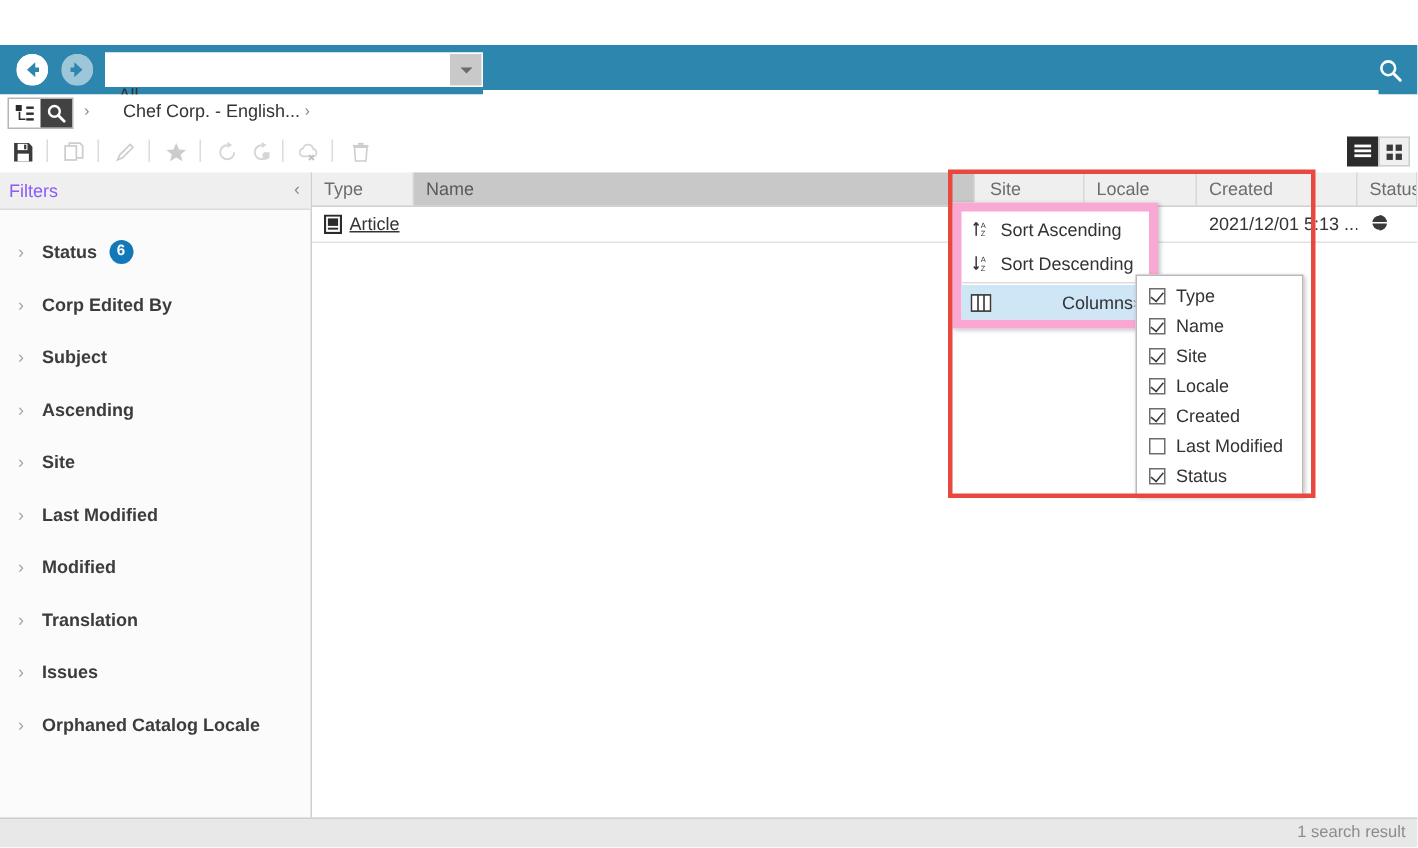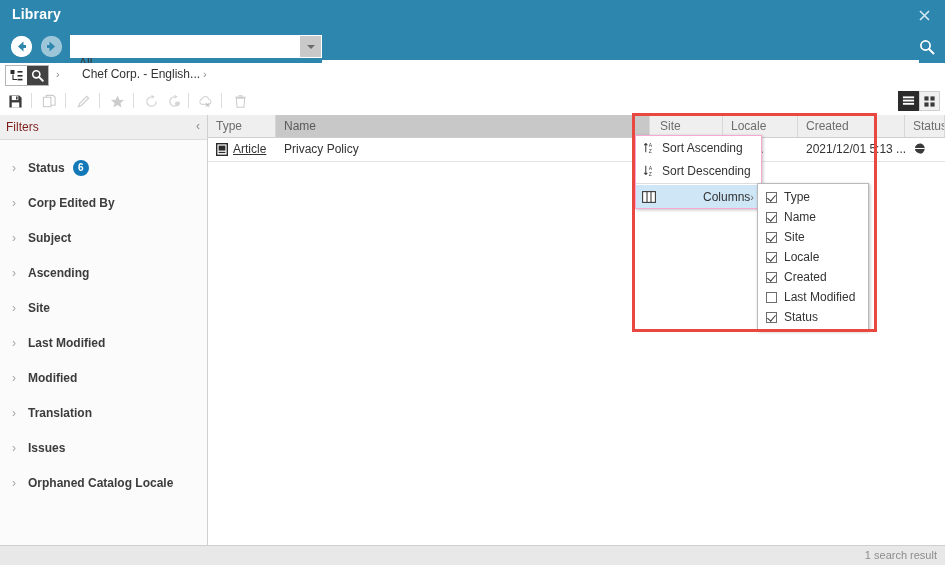--- a/index.html
+++ b/index.html
@@ -107,21 +107,21 @@
 
   
   .sidebar{
     position:absolute;left:0;top:115px;width:208px;height:430px;
     background:#fbfbfb;border-right:1px solid #cfcfcf;box-sizing:border-box;
   }
   .sidebar-head{
     position:relative;height:24px;background:#efefef;border-bottom:1px solid #dcdcdc;
   }
   .sidebar-head-title{
-    position:absolute;left:6px;top:5px;font-size:12px;color:#7f1d1d;
+    position:absolute;left:6px;top:5px;font-size:12px;color:#8b5cf6;
   }
   .sidebar-collapse{
     position:absolute;right:7px;top:4px;font-size:12px;color:#8a8a8a;cursor:pointer;
   }
   .filter-list{position:relative;padding-top:10px;}
   .filter-item{
     position:relative;height:35px;display:flex;align-items:center;cursor:pointer;
   }
   .filter-chevron{
     width:28px;text-align:center;font-size:12px;color:#a5a5a5;
@@ -164,21 +164,21 @@
     position:absolute;top:0;height:23px;line-height:23px;font-size:12px;color:#333;
     padding-left:8px;box-sizing:border-box;overflow:hidden;white-space:nowrap;
   }
   .type-icon{
     position:absolute;left:8px;top:5px;width:12px;height:13px;
   }
 
   
   .ctxmenu{
     position:absolute;left:635px;top:135px;width:125px;
-    background:#ffffff;border:1px solid #f9a8d4;
+    background:#ffffff;border:6px solid #f9a8d4;
     box-shadow:1px 1px 3px rgba(0,0,0,.25);z-index:40;
   }
   .ctx-item{
     position:relative;height:23px;display:flex;align-items:center;
     font-size:12px;color:#333;cursor:pointer;
   }
   .ctx-item.sel{background:#cfe6f7;gap:41px;}
   .ctx-icon{
     width:26px;display:flex;align-items:center;justify-content:center;
   }
@@ -221,28 +221,20 @@
   }
   .status-text{
     position:absolute;right:8px;top:3px;font-size:11px;color:#8c8c8c;
   }
 </style>
 </head>
 <body>
 
 <div class="app">
 
-  <div class="titlebar">
-    <div class="title-text">Library</div>
-    <div class="close-btn">
-      <svg width="11" height="11" viewBox="0 0 11 11">
-        <path d="M1 1 L10 10 M10 1 L1 10" stroke="#d7e9f2" stroke-width="1.6" fill="none"></path>
-      </svg>
-    </div>
-  </div>
 
   <div class="navbar">
     <div class="nav-arrow back">
       <svg width="21" height="21" viewBox="0 0 21 21">
         <circle cx="10.5" cy="10.5" r="10.5" fill="#ffffff"></circle>
         <path d="M12.5 5.5 L7 10.5 L12.5 15.5 Z" fill="#2d86ae"></path>
         <rect x="11" y="9" width="4" height="3" fill="#2d86ae"></rect>
       </svg>
     </div>
     <div class="nav-arrow fwd">
@@ -434,21 +426,20 @@
         <div class="gh-cell" style="left: 697px; width: 40px;">Status</div>
       </div>
     <div id="grid-body">
         <div class="grid-row">
           <span class="type-icon"><svg width="12" height="13" viewBox="0 0 12 13">
               <rect x="0.7" y="0.7" width="10.6" height="11.6" stroke="#2b2b2b" stroke-width="1.4" fill="#ffffff"></rect>
               <rect x="2.6" y="2.6" width="6.8" height="5" fill="#2b2b2b"></rect>
               <rect x="2.6" y="8.8" width="6.8" height="1.3" fill="#2b2b2b"></rect>
             </svg></span>
           <div class="gr-cell" style="left: 0px; width: 68px; padding-left: 25px; text-decoration: underline;">Article</div>
-          <div class="gr-cell" style="left: 68px; width: 374px;">Privacy Policy</div>
           <div class="gr-cell" style="left: 444px; width: 71px;"></div>
           <div class="gr-cell" style="left: 515px; width: 75px;">h (U...</div>
           <div class="gr-cell" style="left: 590px; width: 107px;">2021/12/01 5:13 ...</div>
           <div class="gr-cell" style="left: 697px; width: 40px;"><span><svg width="13" height="13" viewBox="0 0 14 14" style="vertical-align:-2px">
                 <circle cx="7" cy="7" r="5.6" fill="#3a3a3a"></circle>
                 <path d="M1.4 7 H12.6 M7 1.4 A5.6 5.6 0 0 0 7 12.6" stroke="#ffffff" stroke-width="1.2" fill="none"></path>
               </svg></span></div>
         </div>
       </div>
   </div>

